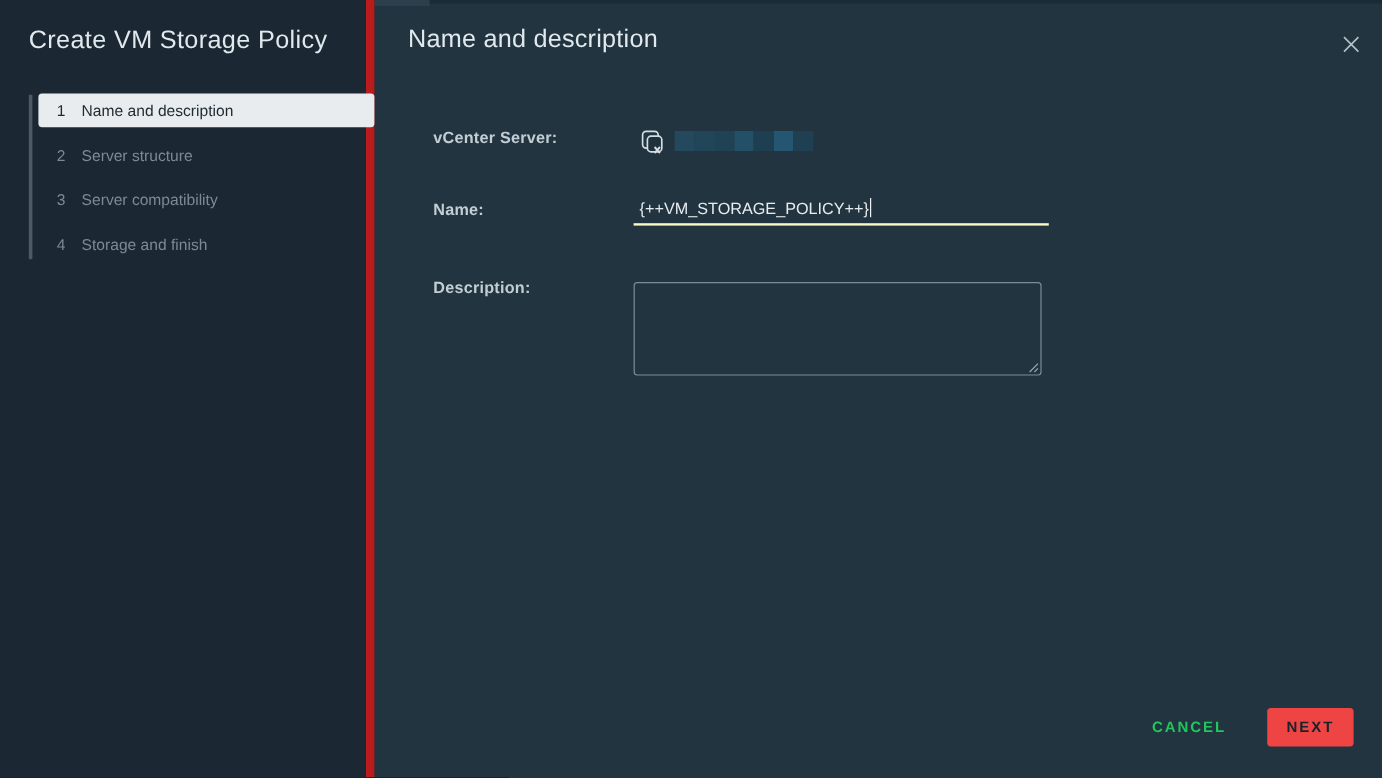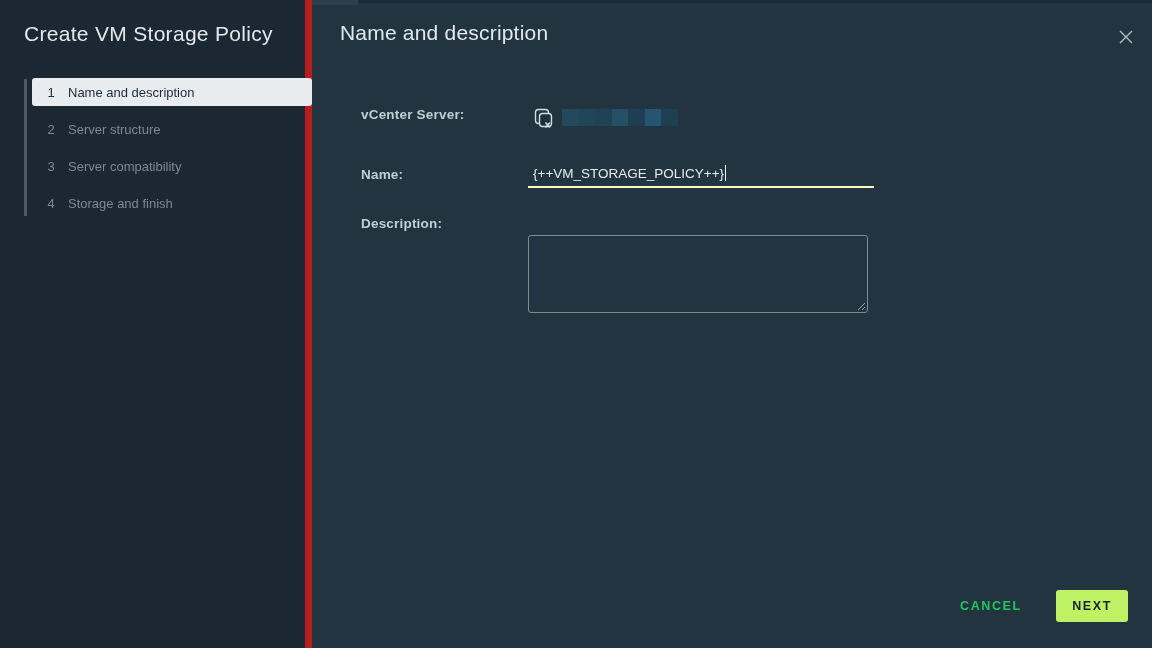--- a/index.html
+++ b/index.html
@@ -61,21 +61,21 @@
   }
 
   .field-label {
     position: absolute; left: 345px;
     font-size: 13.5px; font-weight: 700; letter-spacing: 0.2px;
     color: #c3ced4;
     margin-left: 16px;
   }
   .label-vcenter { top: 107px; }
   .label-name { top: 167px; }
-  .label-description { top: 216px; text-align: right; }
+  .label-description { top: 232px; text-align: right; }
 
   .vcenter-icon { position: absolute; left: 533px; top: 105px; }
 
   .redaction {
     position: absolute; left: 562px; top: 109px; width: 116px; height: 17px;
     display: flex; overflow: hidden;
   }
   .redaction span { flex: 1 0 auto; height: 100%; }
 
   .name-input {
@@ -101,21 +101,21 @@
   
   .cancel-btn {
     position: absolute; left: 960px; top: 596px; height: 20px;
     background: none; border: none;
     font-family: "Liberation Sans", sans-serif;
     font-size: 12.5px; font-weight: 700; letter-spacing: 1.6px;
     color: #22c55e; cursor: pointer;
   }
   .next-btn {
     position: absolute; left: 1056px; top: 590px; width: 72px; height: 32px;
-    background: #bef264; border: none; border-radius: 3px;
+    background: #ef4444; border: none; border-radius: 3px;
     font-family: "Liberation Sans", sans-serif;
     font-size: 12.5px; font-weight: 700; letter-spacing: 1.6px;
     color: #17242b; cursor: pointer;
   }
 </style>
 </head>
 <body>
 
 <div class="screen">
 

